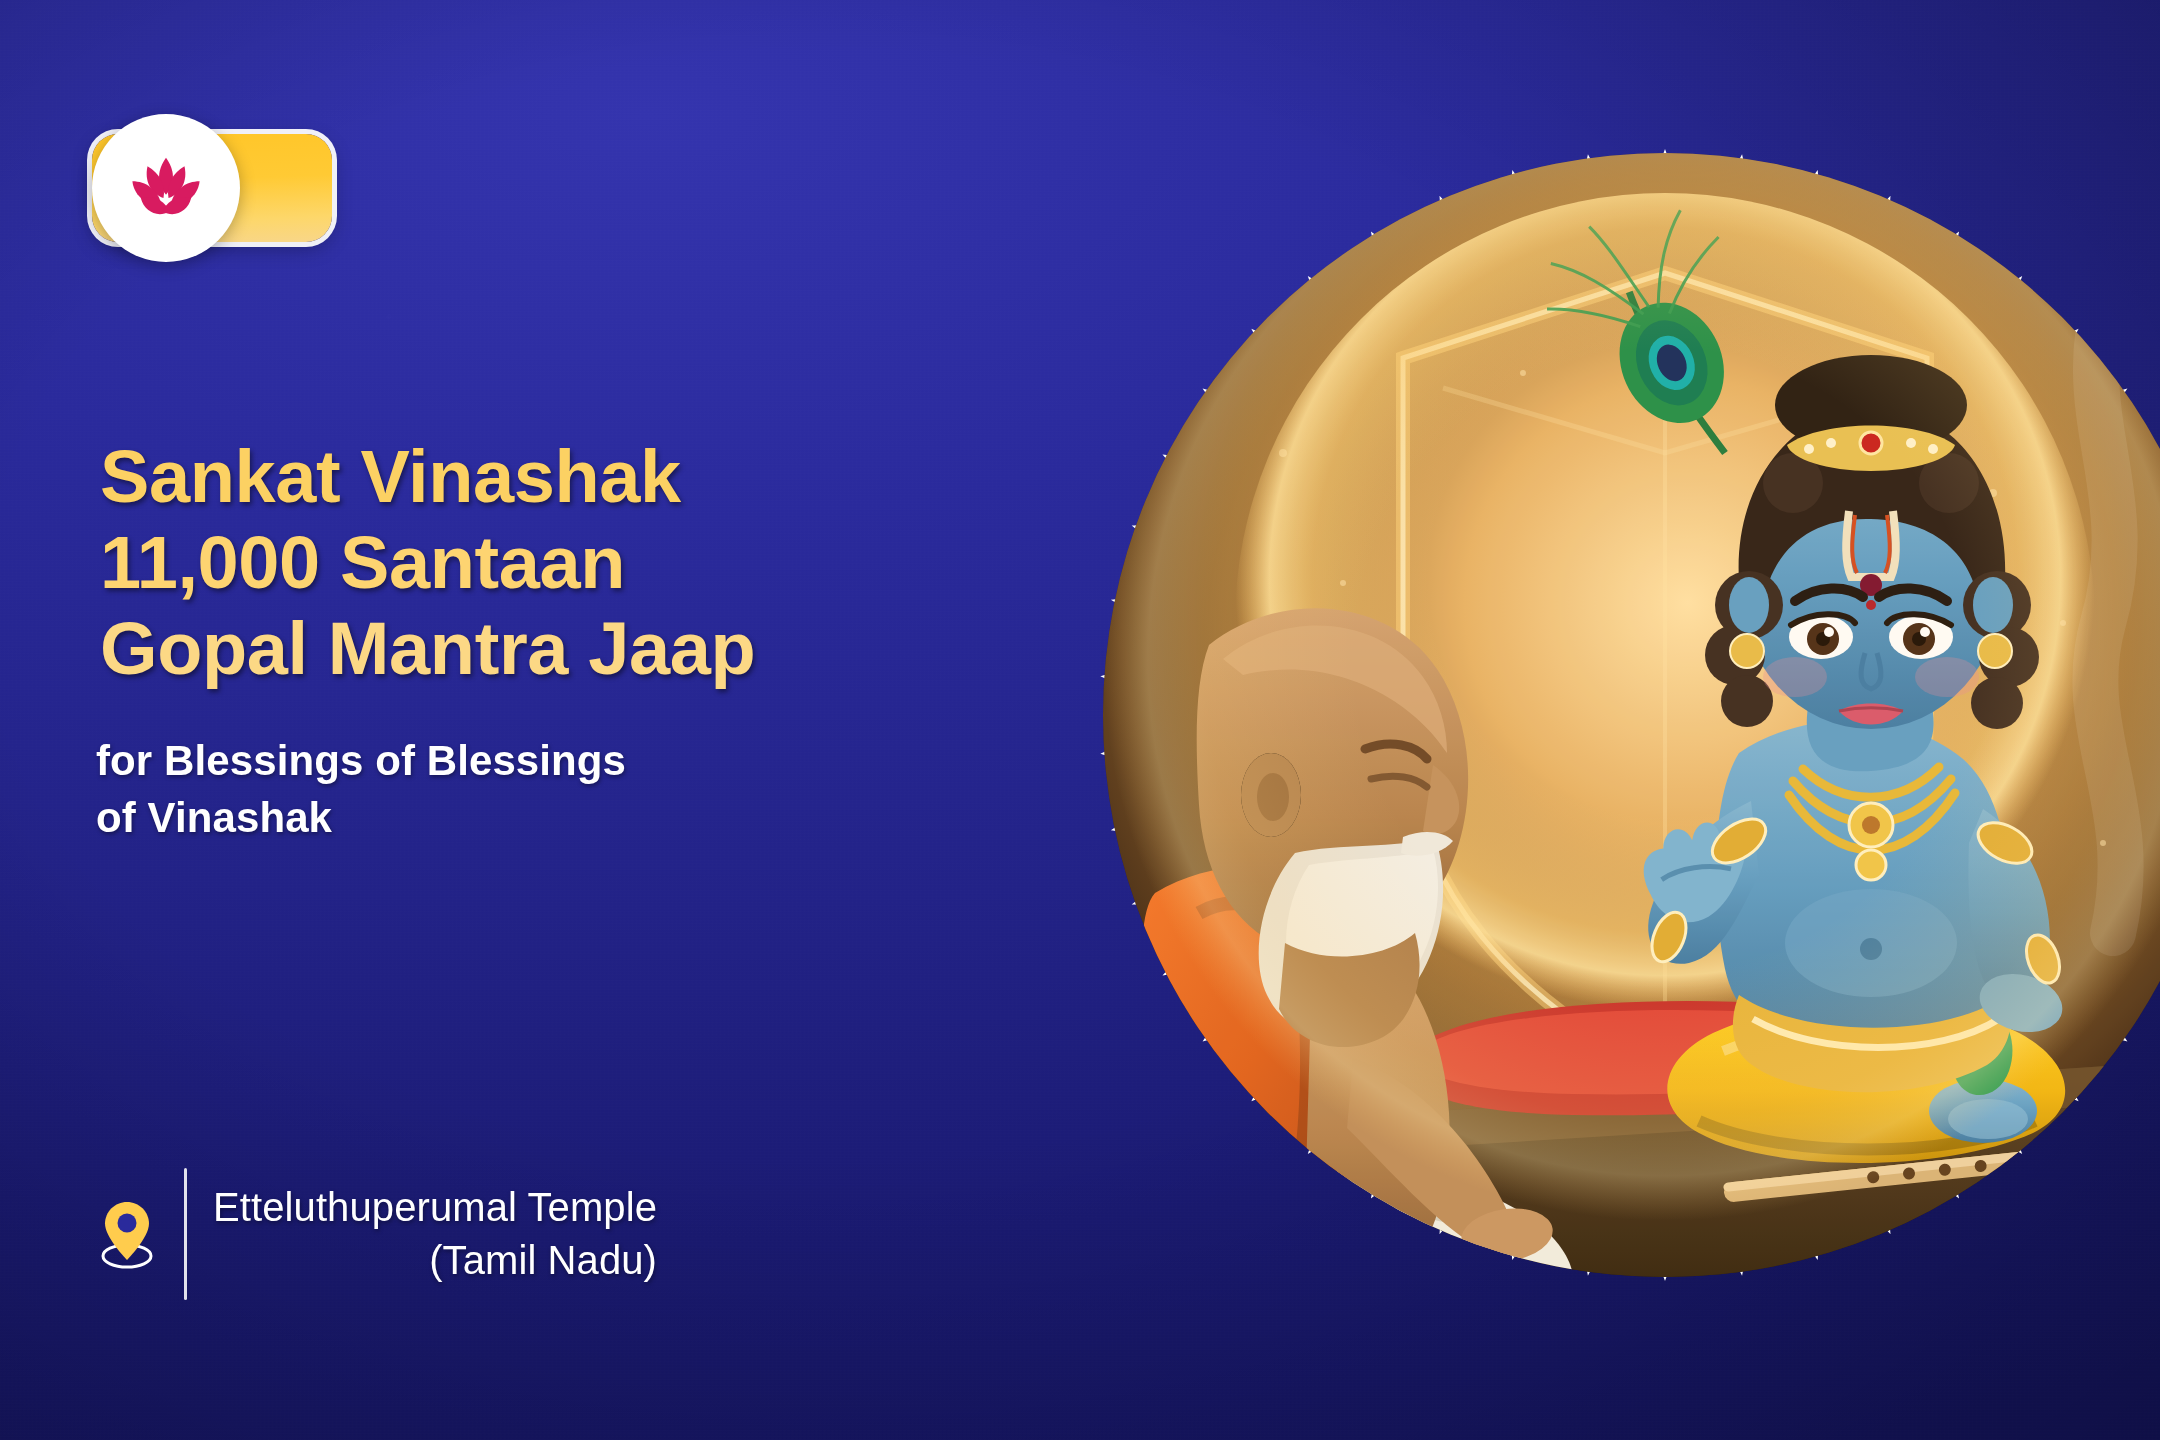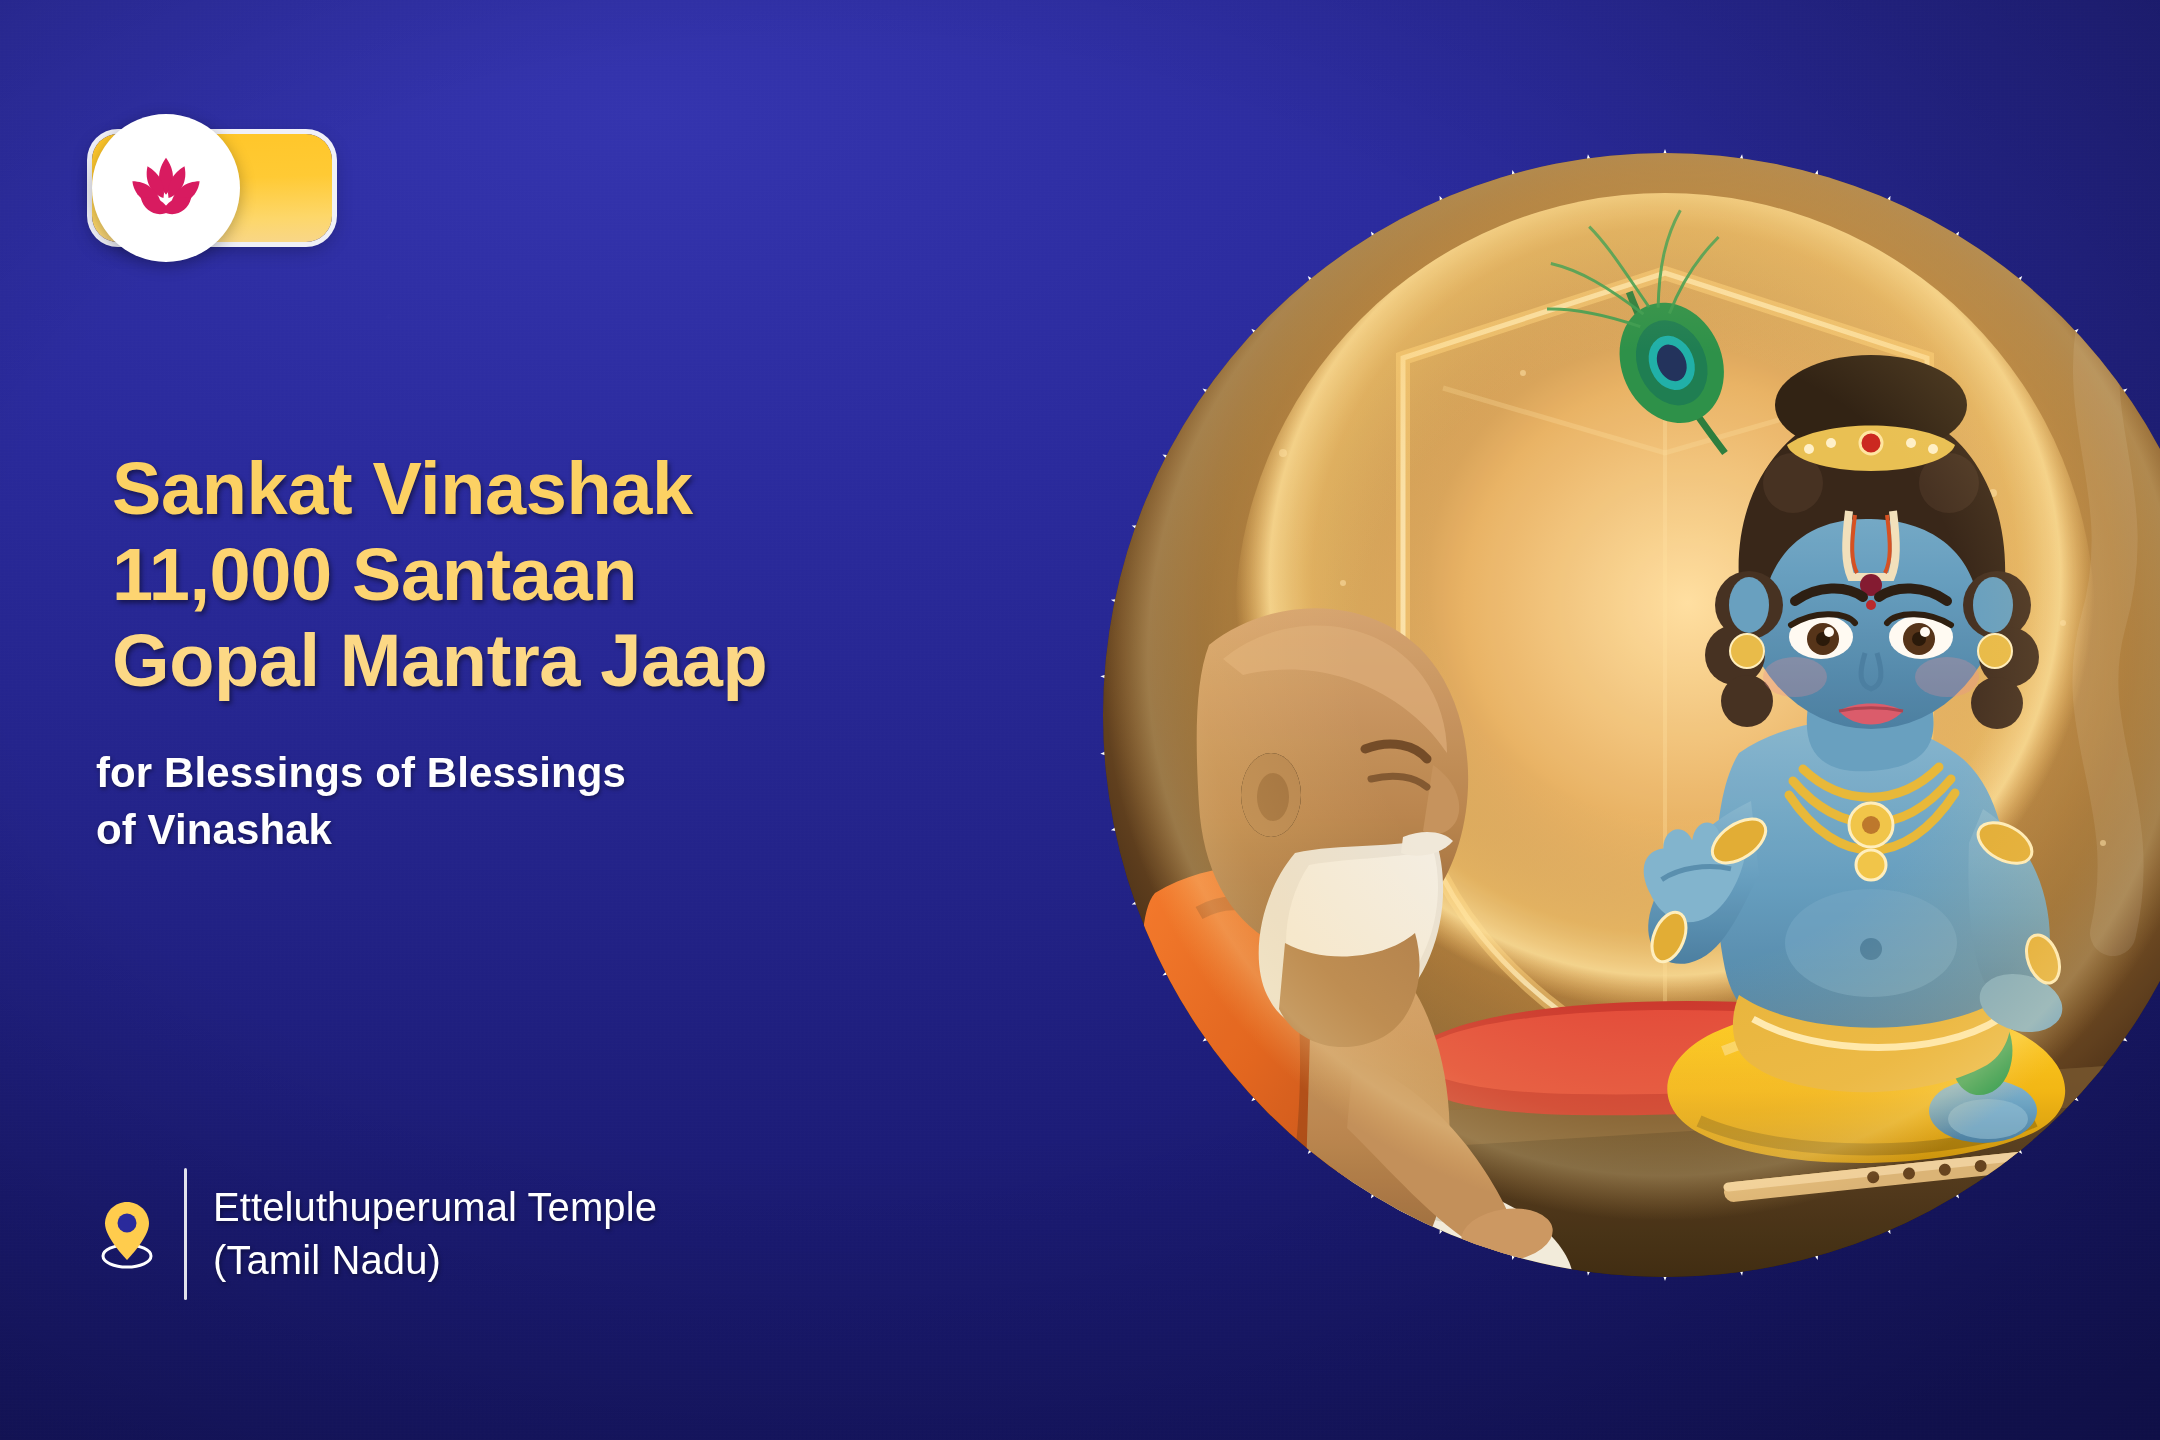--- a/index.html
+++ b/index.html
@@ -29,28 +29,28 @@
      box-shadow:0 0 0 5px rgba(255,255,255,.93), 0 6px 20px rgba(0,0,0,.30);}
   .badge-text{font-size:46px;font-weight:700;color:#4a2308;letter-spacing:.1px;white-space:nowrap;}
   .lotus-circle{position:absolute;left:0px;top:-20px;width:148px;height:148px;border-radius:50%;
      background:#ffffff;box-shadow:0 4px 16px rgba(0,0,0,.28);
      display:flex;align-items:center;justify-content:center;z-index:3;}
   .lotus-circle svg{width:84px;height:84px;}
 
   
   .copy{position:absolute;left:96px;top:430px;width:900px;z-index:35;}
   .h1{font-size:74px;line-height:1.16;font-weight:700;color:#fcd163;letter-spacing:-.4px;
-      text-shadow:2px 3px 5px rgba(0,0,0,.45);margin:16px;}
+      text-shadow:2px 3px 5px rgba(0,0,0,.45);margin:4px;}
   .h1 .l2{color:#fdd471;}
   .h1 .l3{color:#fcd885;}
   .sub{margin-top:42px;font-size:42px;line-height:1.34;font-weight:600;color:#ffffff;
        letter-spacing:.1px;text-shadow:1px 2px 4px rgba(0,0,0,.42);}
 
   
-  .loc{position:absolute;left:96px;top:1168px;display:flex;align-items:center;gap:26px;z-index:35;}
+  .loc{position:absolute;left:96px;top:1168px;display:flex;align-items:center;gap:26px;z-index:35;text-align:right;}
   .pin{width:62px;height:72px;flex:none;}
   .loc-divider{width:3px;height:132px;background:rgba(255,255,255,.88);border-radius:2px;flex:none;}
   .loc-text{font-size:40px;line-height:1.33;font-weight:500;color:#fff;letter-spacing:.1px;
             text-shadow:1px 2px 4px rgba(0,0,0,.40);}
 
   
   .medallion{position:absolute;left:1035px;top:85px;width:1260px;height:1260px;z-index:20;}
   .petals{position:absolute;inset:0;}
   .art-clip{position:absolute;left:68px;top:68px;width:1124px;height:1124px;border-radius:50%;
             overflow:hidden;box-shadow:inset 0 0 90px rgba(0,0,0,.45);}

